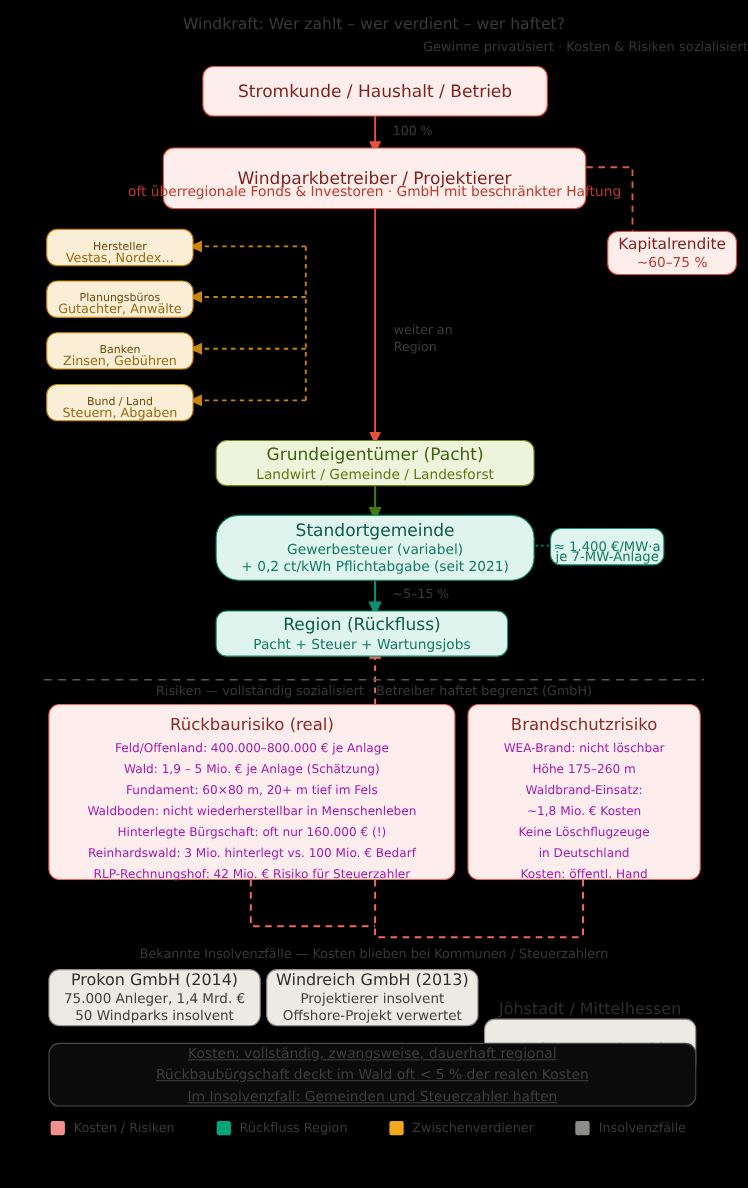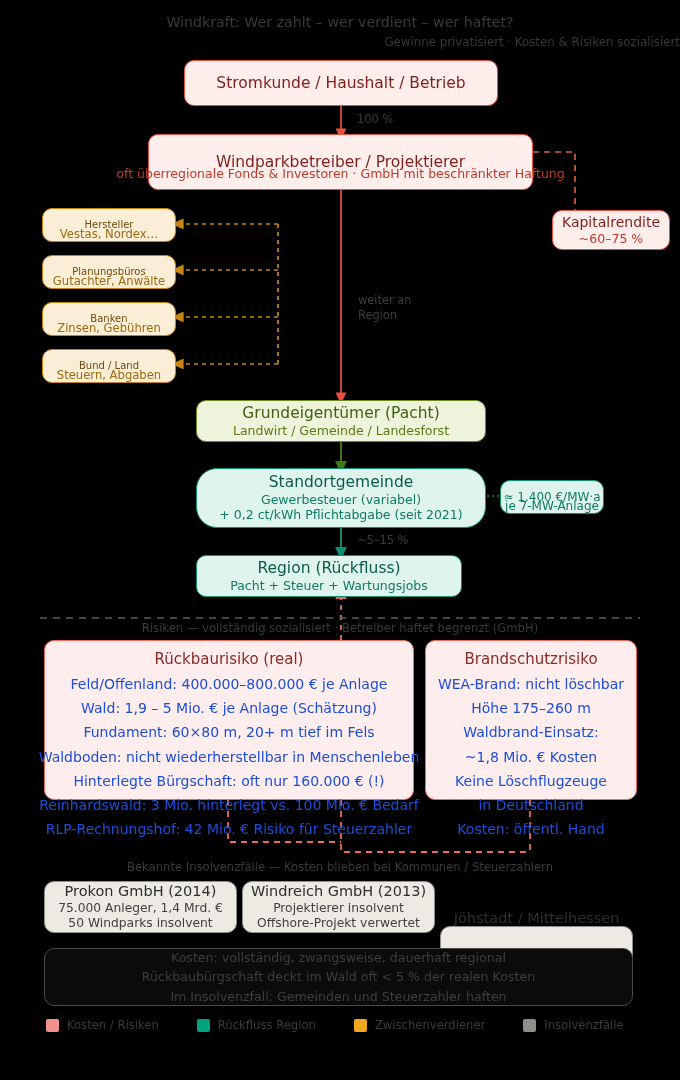--- a/index.html
+++ b/index.html
@@ -14,21 +14,21 @@
     overflow: hidden;
     font-family: "DejaVu Sans", sans-serif;
     color: #ffffff;
   }
   #stage {
     position: absolute;
     inset: 0;
     width: 680px;
     height: 1080px;
   }
-  .abs { position: absolute; box-sizing: border-box; }
+  .abs { position: absolute; box-sizing: border-box; text-decoration: underline; }
 
   
   .node {
     position: absolute;
     box-sizing: border-box;
     border-radius: 10px;
     border-width: 1.6px;
     border-style: solid;
     display: flex;
     flex-direction: column;
@@ -51,21 +51,21 @@
   .pink .t1 { color: #7e1f1c; }
   .pink .t2, .pink .t3 { color: #bf3a2b; }
 
   
   .risk {
     background: #fdeded;
     border-color: #f0695b;
     color: #a03530;
   }
   .risk .t1 { color: #8c2a26; font-size: 15px; }
-  .risk .t2 { color: #1d4ed8; font-size: 14px; }
+  .risk .t2 { color: #a21caf; font-size: 11px; }
 
   
   .cream {
     background: #fbeed6;
     border-color: #c8860f;
     color: #8a5c10;
   }
   .cream .t1 { color: #6d4a10; font-size: 10px; }
   .cream .t2 { color: #9a6b12; font-size: 11.6px; }
 

